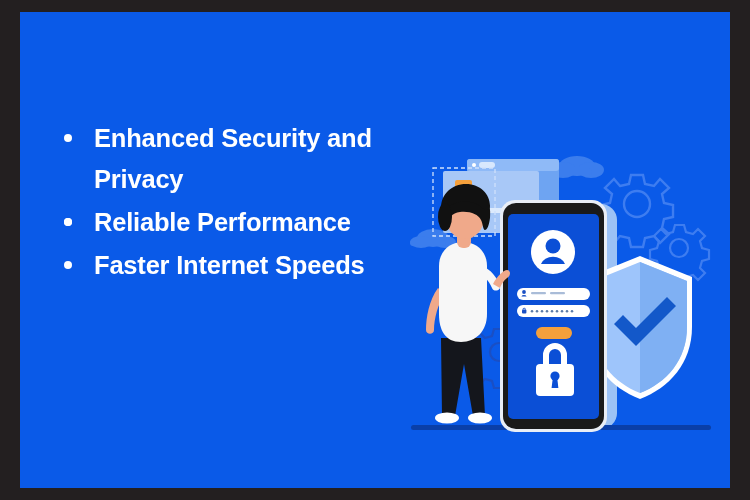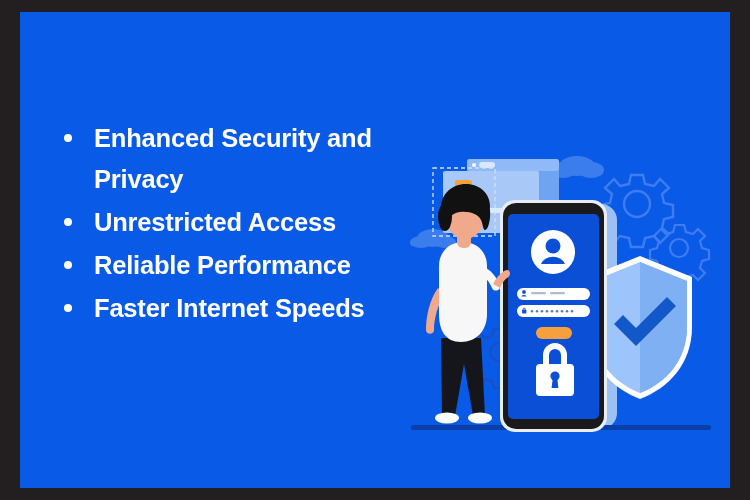--- a/index.html
+++ b/index.html
@@ -82,21 +82,20 @@
 
   <div id="canvas">
 
     <ul id="feature-list">
       <li>
         <span class="bullet"></span>
         <span>Enhanced Security and Privacy</span>
       </li>
       <li>
         <span class="bullet"></span>
-        <span>Unrestricted Access</span>
       </li>
       <li>
         <span class="bullet"></span>
         <span>Reliable Performance</span>
       </li>
       <li>
         <span class="bullet"></span>
         <span>Faster Internet Speeds</span>
       </li>
     </ul>

